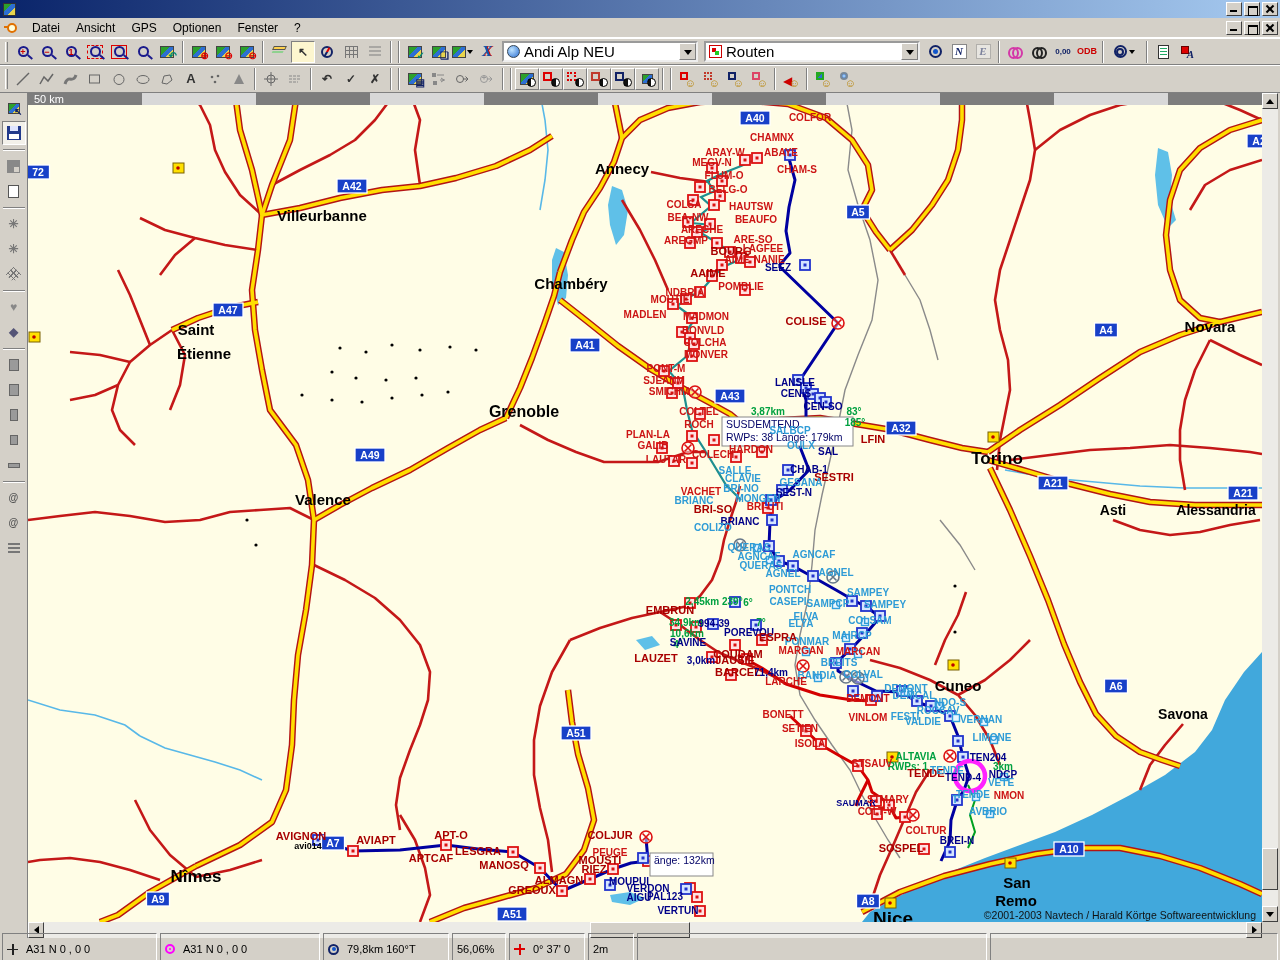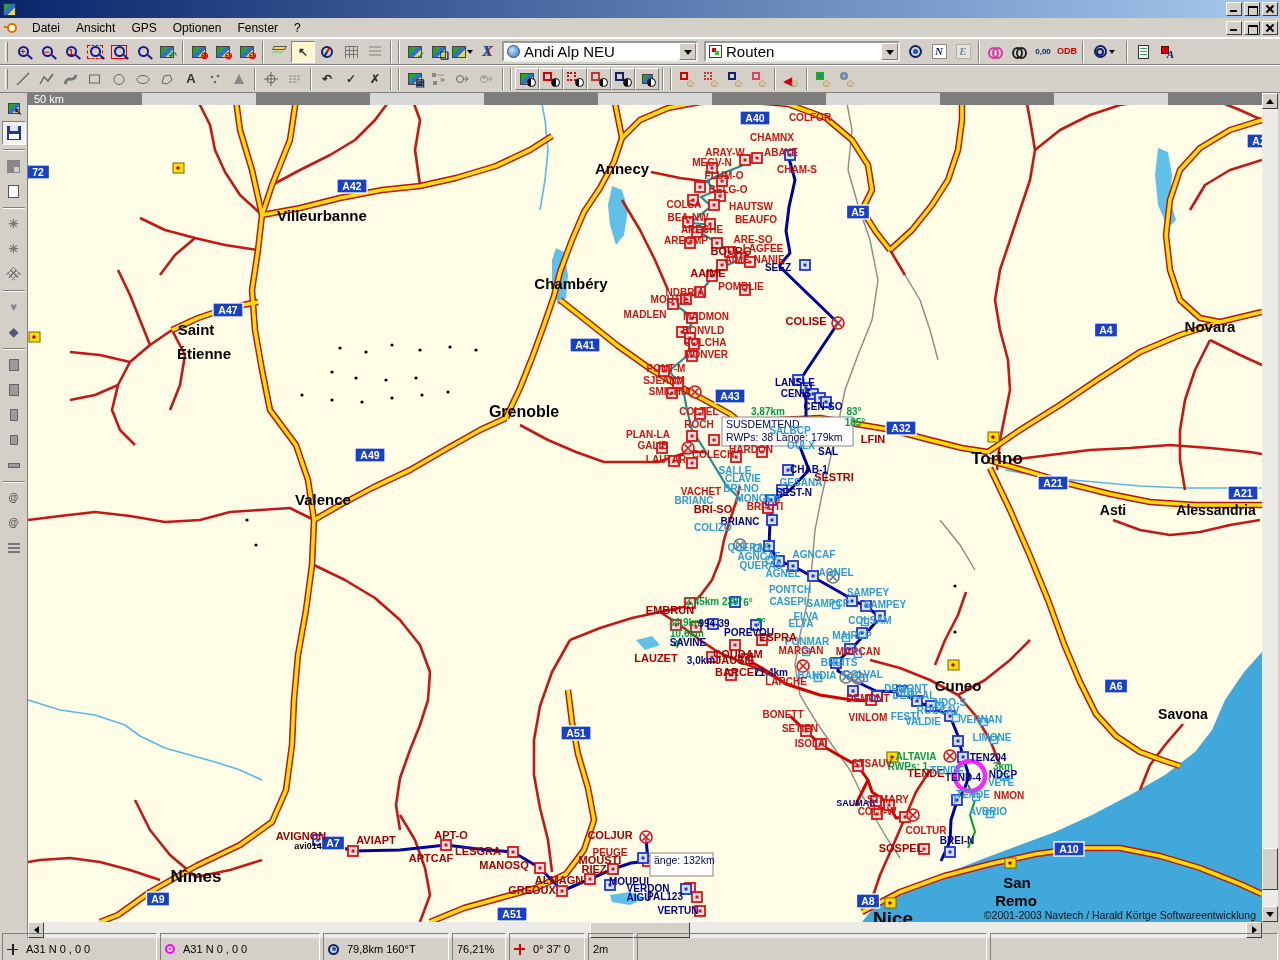--- a/index.html
+++ b/index.html
@@ -243,21 +243,21 @@
       <span class="ddarr"></span>
     </span>
   <span class="tb">
       <span class="xital">X</span>
     </span>
   <span class="combo" style="width:196px">
     <span class="globeic"></span>
     <span class="ctext">Andi Alp NEU</span>
     <span class="cbtn"></span>
   </span>
-  <span class="combo" style="width:196px">
+  <span class="combo" style="width:216px">
     <span class="routeic"></span>
     <span class="ctext">Routen</span>
     <span class="cbtn"></span>
   </span>
   <span class="tb">
       <span class="eyeb"></span>
     </span>
   <span class="tb">
       <span class="boxch">N</span>
     </span>
@@ -1185,21 +1185,21 @@
   </span>
   <span class="pane" style="width:160px">
     <span class="st-mag"></span>
     <span>A31 N 0      , 0 0</span>
   </span>
   <span class="pane" style="width:126px">
     <span class="st-blue"></span>
     <span>79,8km 160°T</span>
   </span>
   <span class="pane" style="width:54px">
-    <span>76,21%</span>
+    <span>56,06%</span>
   </span>
   <span class="pane" style="width:76px">
     <span class="st-cross"></span>
     <span>0° 37' 0</span>
   </span>
   <span class="pane" style="width:46px">
     <span>2m</span>
   </span>
   <span class="pane" style="width:350px"></span>
   <span class="pane" style="flex:1"></span>

